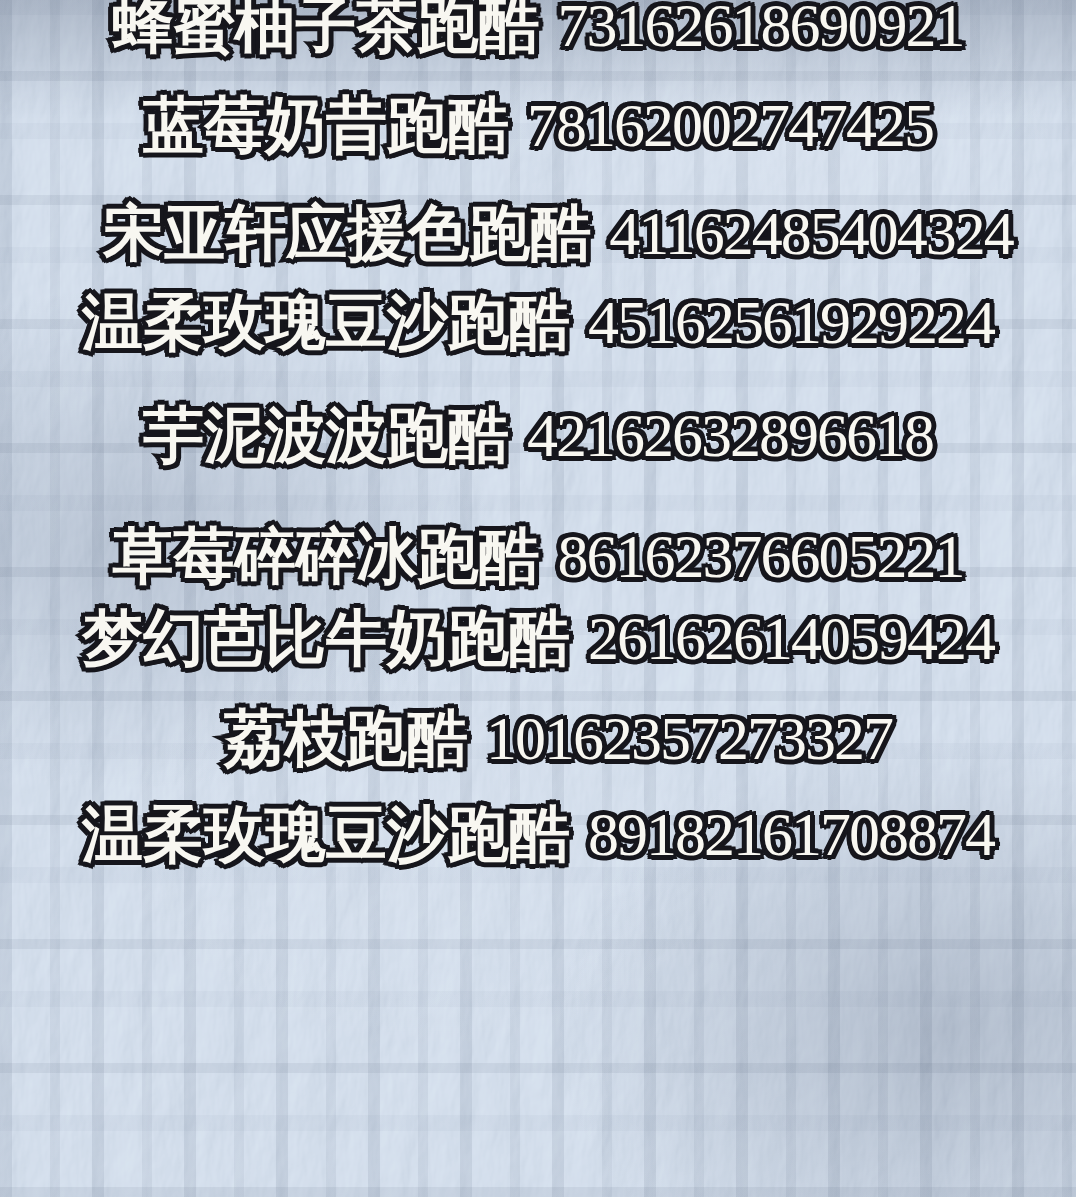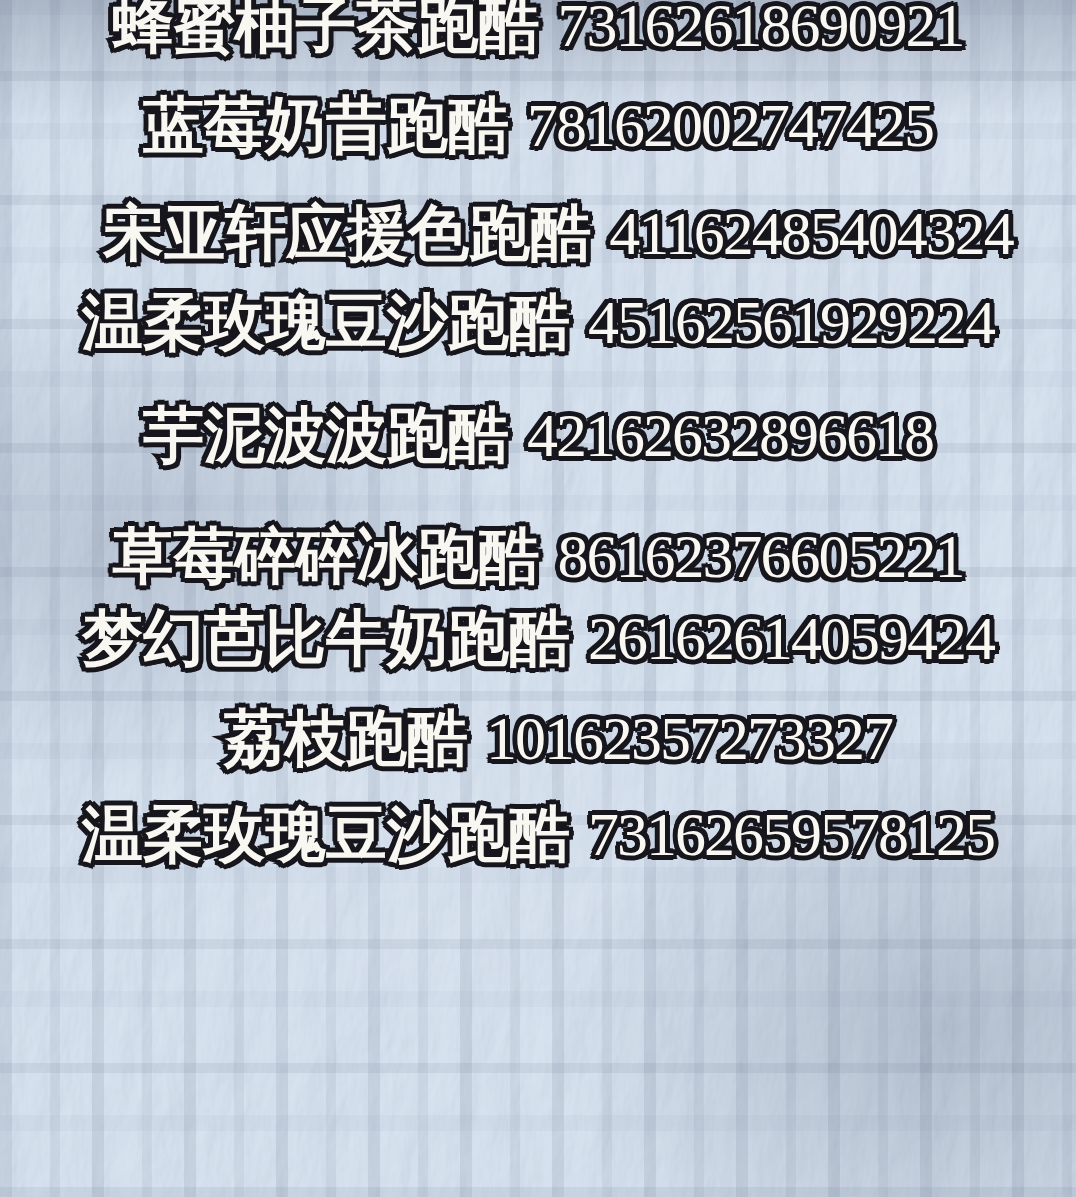--- a/index.html
+++ b/index.html
@@ -125,16 +125,16 @@
 
   <div class="codes">
     <div class="line"><span class="name">蜂蜜柚子茶跑酷</span><span class="code">73162618690921</span></div>
     <div class="line"><span class="name">蓝莓奶昔跑酷</span><span class="code">78162002747425</span></div>
     <div class="line"><span class="name">宋亚轩应援色跑酷</span><span class="code">41162485404324</span></div>
     <div class="line"><span class="name">温柔玫瑰豆沙跑酷</span><span class="code">45162561929224</span></div>
     <div class="line"><span class="name">芋泥波波跑酷</span><span class="code">42162632896618</span></div>
     <div class="line"><span class="name">草莓碎碎冰跑酷</span><span class="code">86162376605221</span></div>
     <div class="line"><span class="name">梦幻芭比牛奶跑酷</span><span class="code">26162614059424</span></div>
     <div class="line"><span class="name">荔枝跑酷</span><span class="code">10162357273327</span></div>
-    <div class="line"><span class="name">温柔玫瑰豆沙跑酷</span><span class="code">73162659578125</span></div>
+    <div class="line"><span class="name">温柔玫瑰豆沙跑酷</span><span class="code">89182161708874</span></div>
   </div>
 
 </div>
 
 </body></html>

